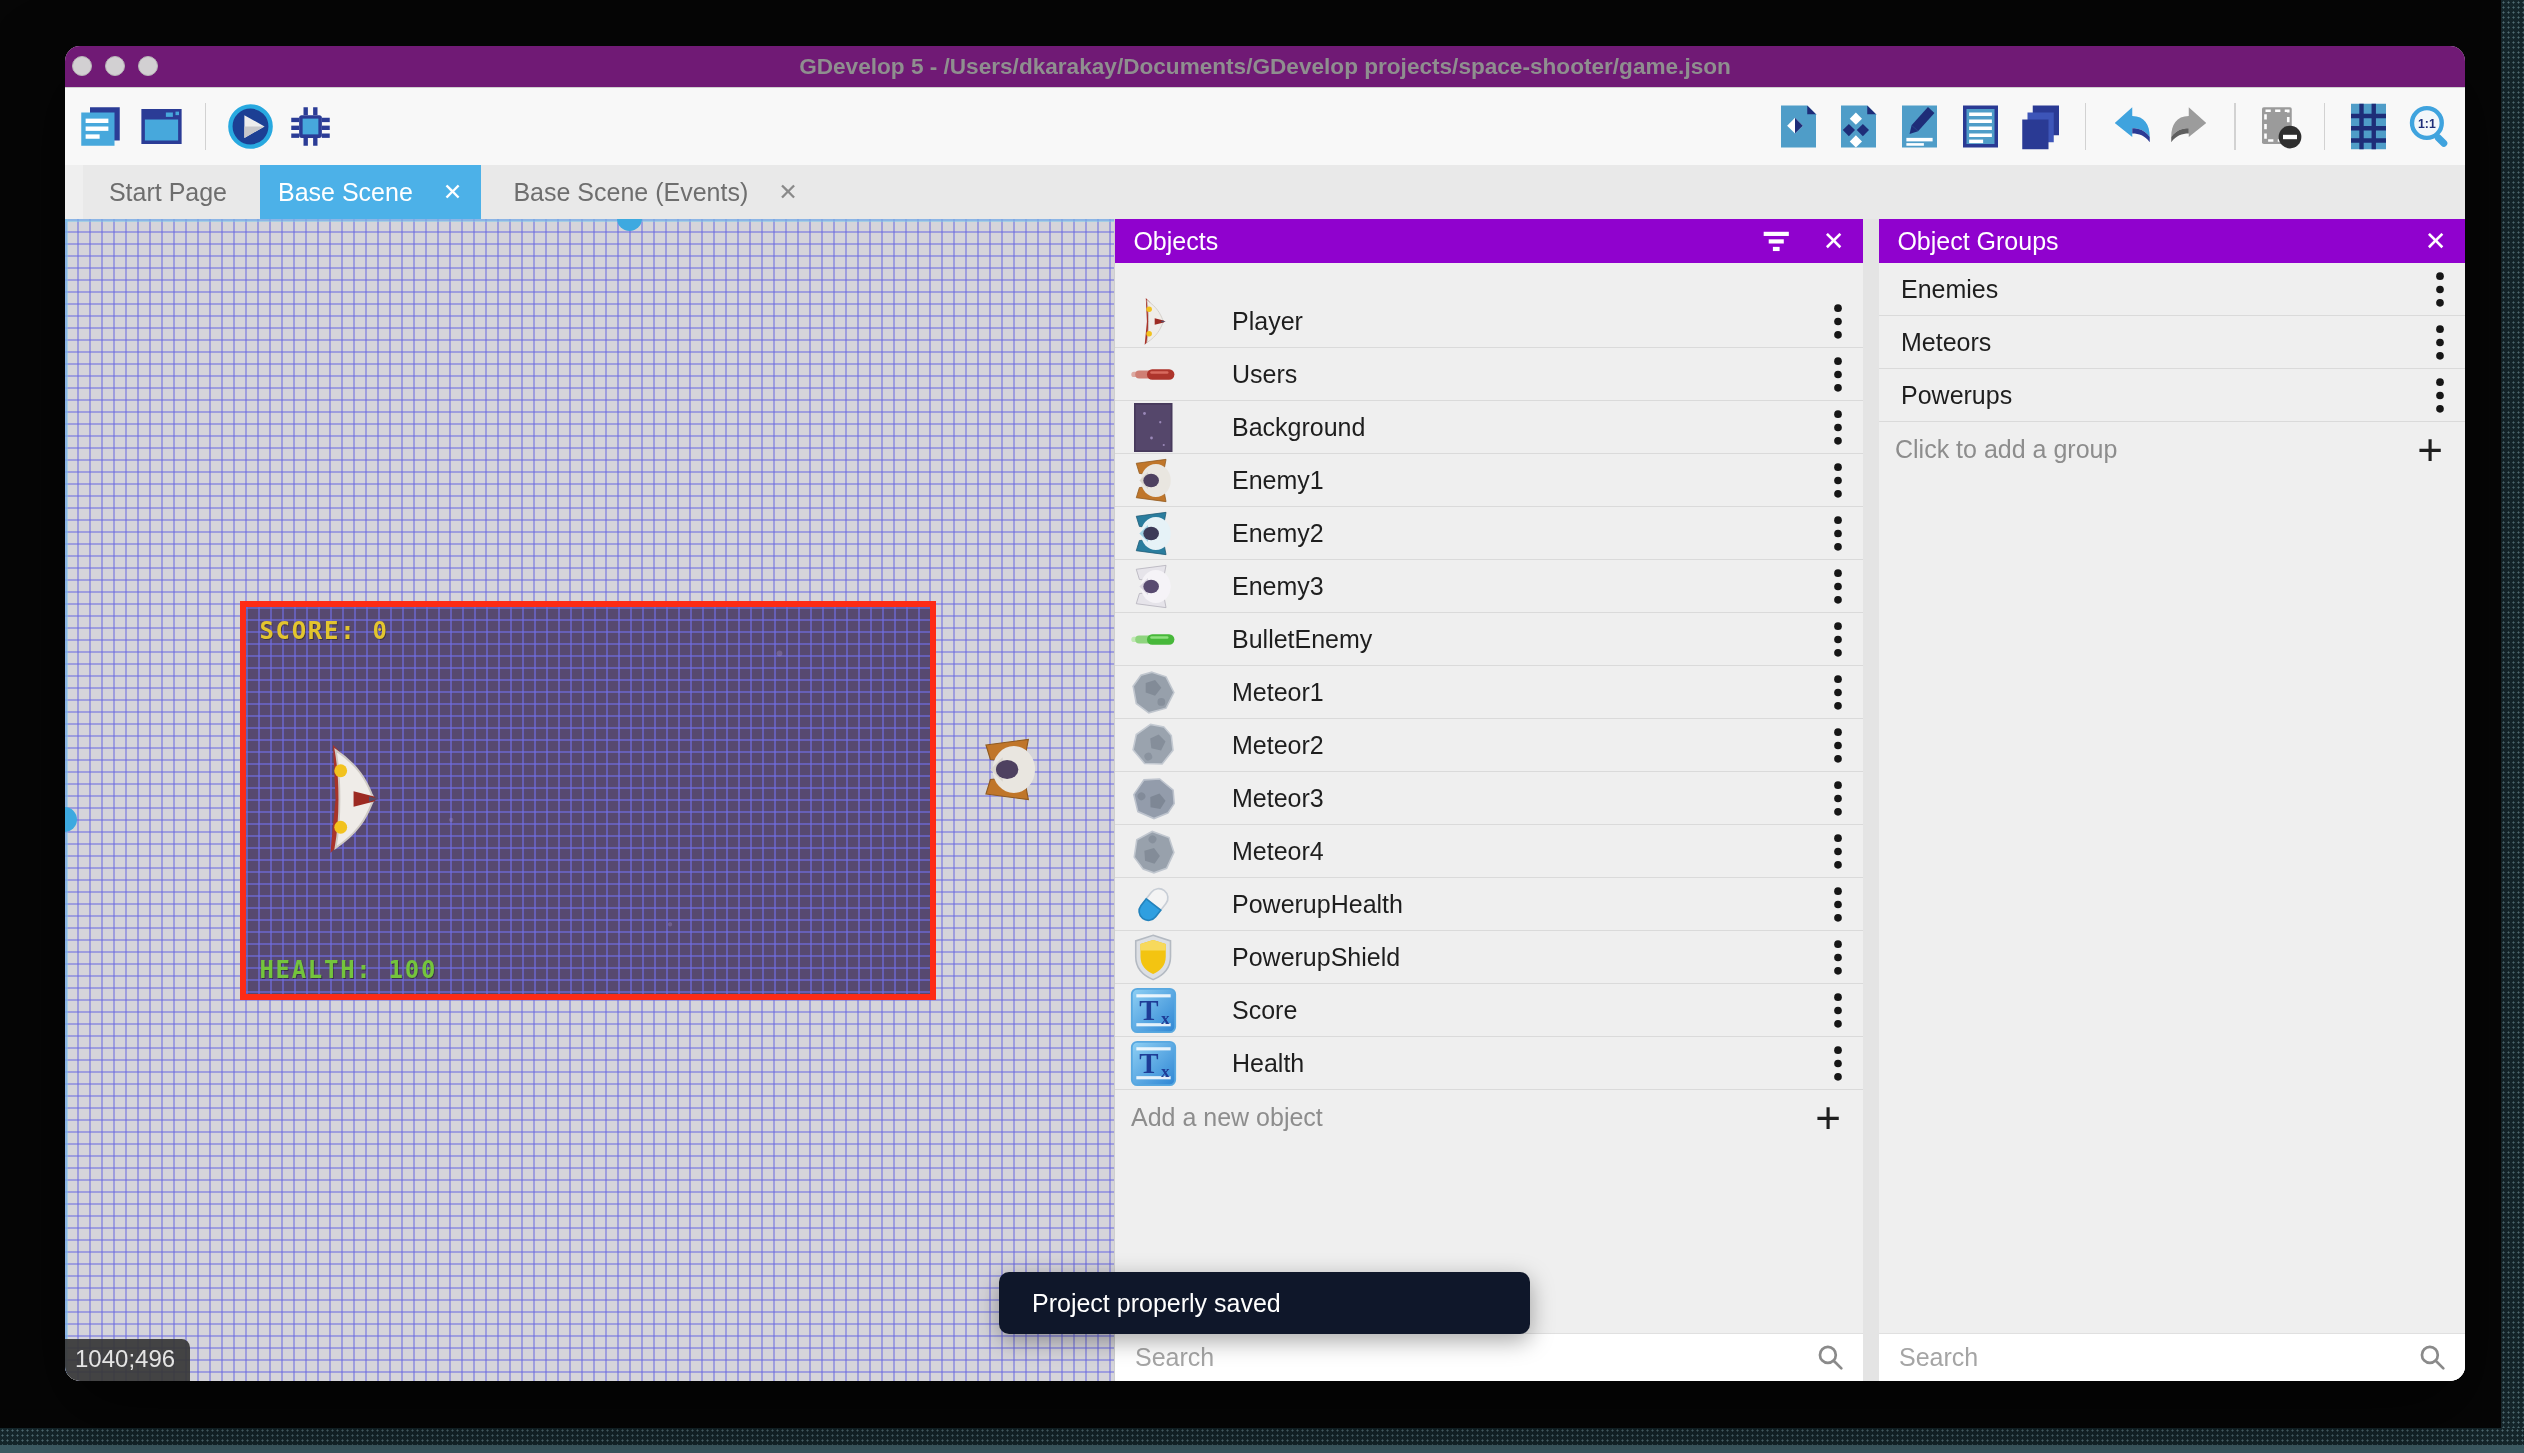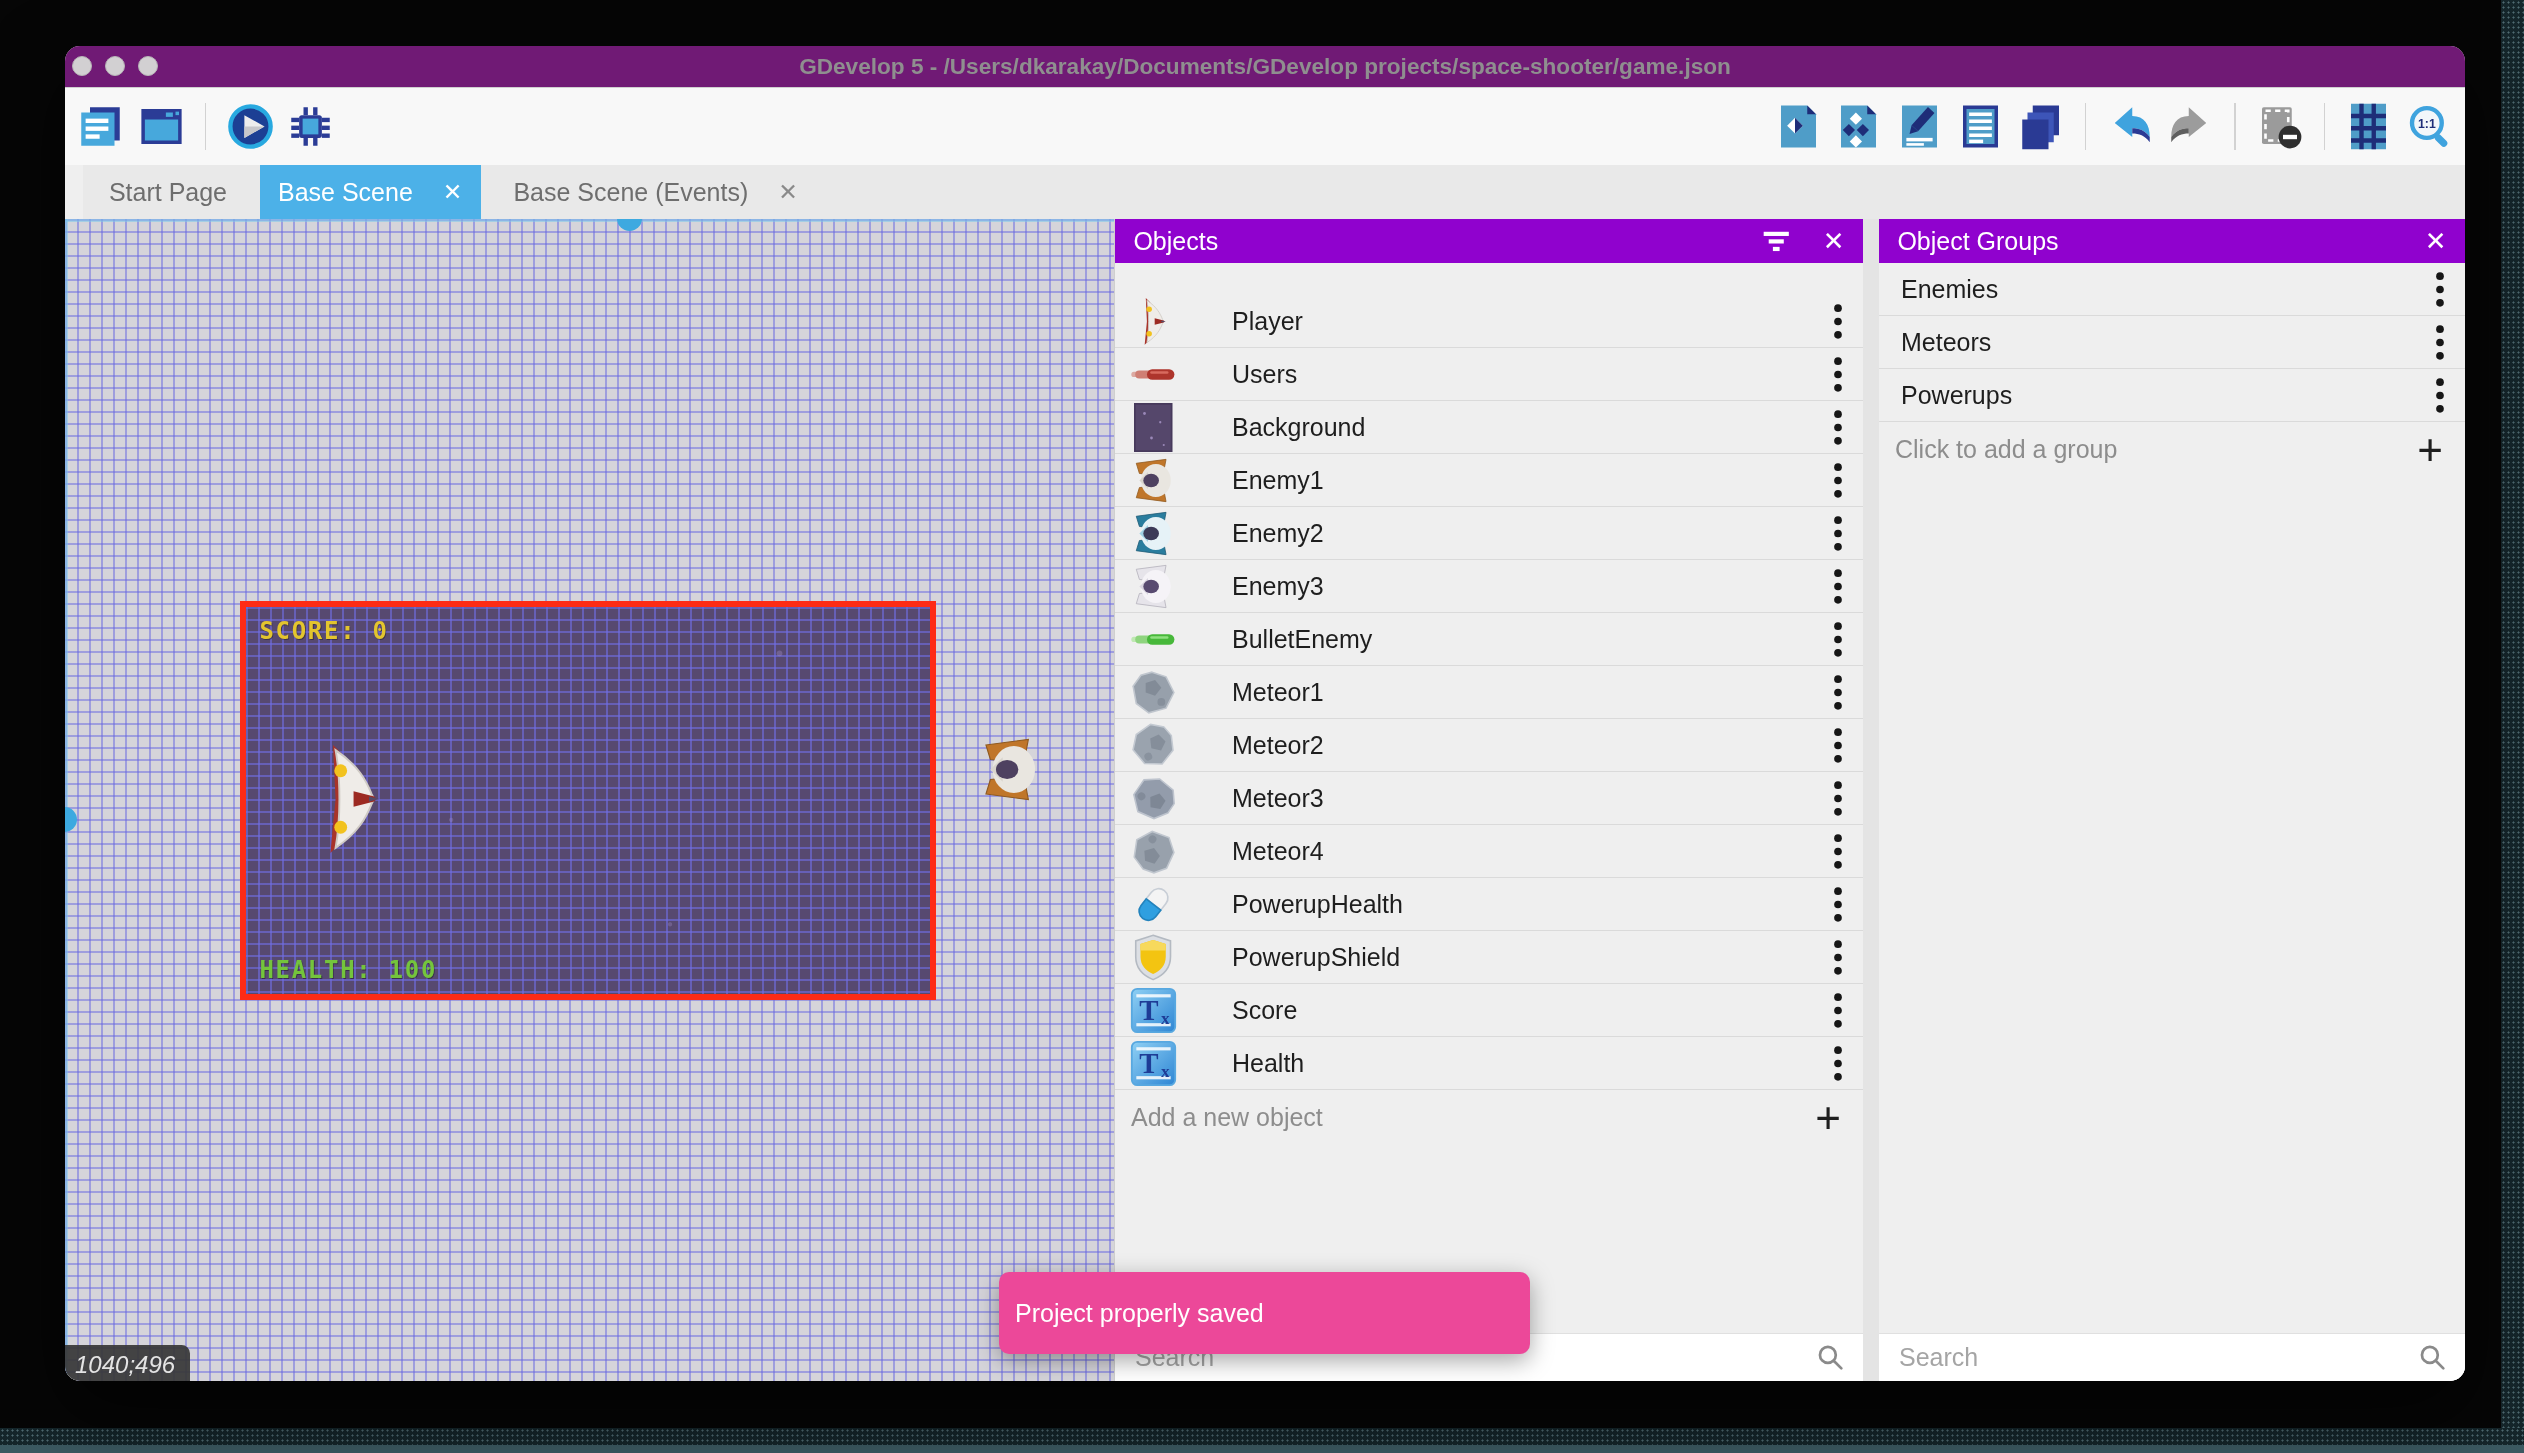--- a/index.html
+++ b/index.html
@@ -62,23 +62,23 @@
   .hud-score{left:13.4px;top:10px;color:#e3c52e;}
   .hud-health{left:13.4px;bottom:10px;color:#74c43c;}
   .player-instance{position:absolute;left:250px;top:522px;width:72px;height:116px;}
   .player-instance svg{width:100%;height:100%;}
   .enemy-instance{position:absolute;left:912px;top:511px;width:67px;height:79px;}
   .enemy-instance svg{width:100%;height:100%;}
   .hscroll-track{position:absolute;left:0;top:0;right:0;height:3.3px;background:rgba(125,200,235,.55);}
   .hscroll-thumb{position:absolute;left:552px;top:-13.4px;width:25px;height:25px;border-radius:50%;background:#3da9e0;}
   .vscroll-track{position:absolute;left:0;top:0;bottom:0;width:3.3px;background:rgba(125,200,235,.55);}
   .vscroll-thumb{position:absolute;left:-13.4px;top:588px;width:25px;height:25px;border-radius:50%;background:#3da9e0;}
-  .coord-badge{position:absolute;left:0;bottom:0;height:36px;padding:0 15px 17px 10px;
+  .coord-badge{position:absolute;left:0;bottom:0;height:42px;padding:0 15px 17px 10px;
     background:rgba(56,56,56,.93);color:#e4e4e4;font-size:24px;line-height:39px;
-    border-radius:0 8.4px 0 13.4px;font-style:italic;}
+    border-radius:0 8.4px 0 13.4px;}
 
   
   .panel{display:flex;flex-direction:column;background:#efefef;min-height:0;}
   .objects-panel{width:749px;flex:none;border-left:0.8px solid #cfcfcf;gap:32px;}
   .panel-gap{width:16px;flex:none;background:#e4e4e4;}
   .groups-panel{flex:1;}
   .panel-header{height:44px;background:#9002ce;color:#fff;display:flex;align-items:center;
     padding:0 18.4px;flex:none;}
   .panel-title{font-size:25px;font-weight:500;flex:1;}
   .hicon{margin-left:32px;display:flex;align-items:center;cursor:pointer;}
@@ -97,23 +97,23 @@
   .add-plus{margin-left:auto;margin-right:22px;font-size:44px;font-weight:300;color:#1e1e1e;
     line-height:1;z-index:1;}
   .search-row{height:48px;background:#fff;border-top:0.8px solid #e0e0e0;display:flex;
     align-items:center;flex:none;}
   .search-input{border:none;outline:none;background:transparent;font-size:25px;color:#444;
     padding:0 0 0 20px;flex:1;min-width:0;font-family:"Liberation Sans",sans-serif;}
   .search-input::placeholder{color:#a5a5a5;}
   .search-mag{margin-right:18.4px;display:flex;align-items:center;}
 
   
-  .toast{position:absolute;left:999px;top:1272px;width:531px;height:82px;background:#ec4899;
+  .toast{position:absolute;left:999px;top:1272px;width:531px;height:62px;background:#0f172a;
     border-radius:10px;color:#fff;font-size:25px;display:flex;align-items:center;
-    padding-left:16px;z-index:50;box-shadow:0 6.7px 23.4px rgba(0,0,0,.35);}
+    padding-left:33px;z-index:50;box-shadow:0 6.7px 23.4px rgba(0,0,0,.35);}
 </style>
 </head>
 <body>
 
 <div class="desktop-strip desktop-right"></div>
 <div class="desktop-strip desktop-bottom"></div>
 
 <div class="window">
 
   <div class="titlebar">

